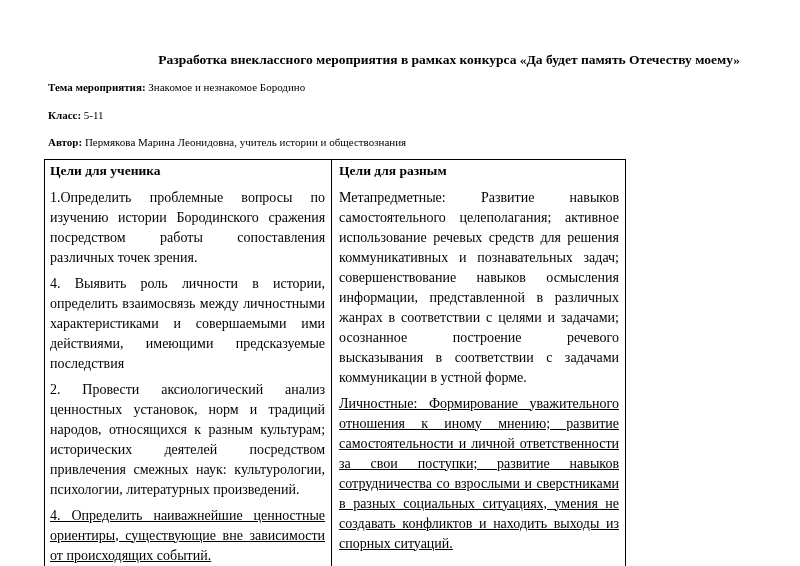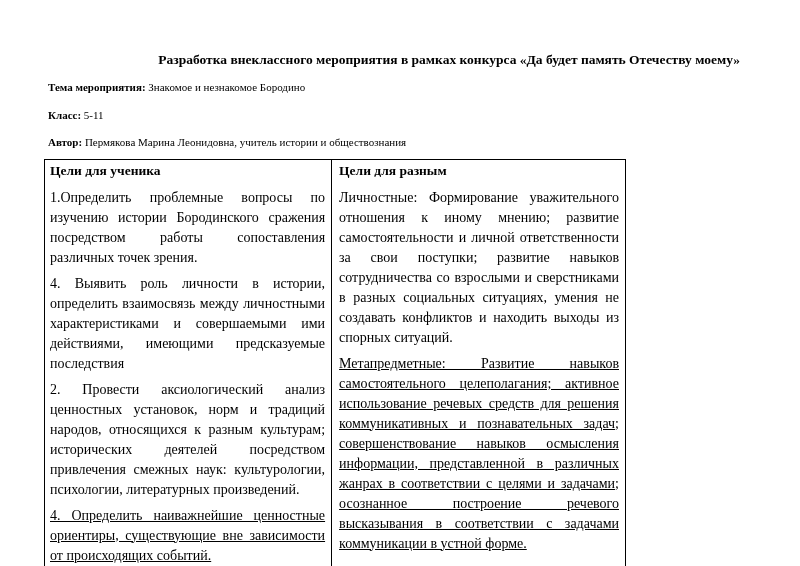--- a/index.html
+++ b/index.html
@@ -103,19 +103,19 @@
     <div class="goal-cell student">
       <div class="cell-header">Цели для ученика</div>
       <p>1.Определить проблемные вопросы по изучению истории Бородинского сражения посредством работы сопоставления различных точек зрения.</p>
       <p>4. Выявить роль личности в истории, определить взаимосвязь между личностными характеристиками и совершаемыми ими действиями, имеющими предсказуемые последствия</p>
       <p>2. Провести аксиологический анализ ценностных установок, норм и традиций народов, относящихся к разным культурам; исторических деятелей посредством привлечения смежных наук: культурологии, психологии, литературных произведений.</p>
       <p>4. Определить наиважнейшие ценностные ориентиры, существующие вне зависимости от происходящих событий.</p>
     </div>
 
     <div class="goal-cell teacher">
       <div class="cell-header">Цели для разным</div>
+      <p>Метапредметные: Развитие навыков самостоятельного целеполагания; активное использование речевых средств для решения коммуникативных и познавательных задач; совершенствование навыков осмысления информации, представленной в различных жанрах в соответствии с целями и задачами; осознанное построение речевого высказывания в соответствии с задачами коммуникации в устной форме.</p>
       <p>Личностные: Формирование уважительного отношения к иному мнению; развитие самостоятельности и личной ответственности за свои поступки; развитие навыков сотрудничества со взрослыми и сверстниками в разных социальных ситуациях, умения не создавать конфликтов и находить выходы из спорных ситуаций.</p>
-      <p>Метапредметные: Развитие навыков самостоятельного целеполагания; активное использование речевых средств для решения коммуникативных и познавательных задач; совершенствование навыков осмысления информации, представленной в различных жанрах в соответствии с целями и задачами; осознанное построение речевого высказывания в соответствии с задачами коммуникации в устной форме.</p>
     </div>
 
   </div>
 
 </div>
 
 </body></html>

